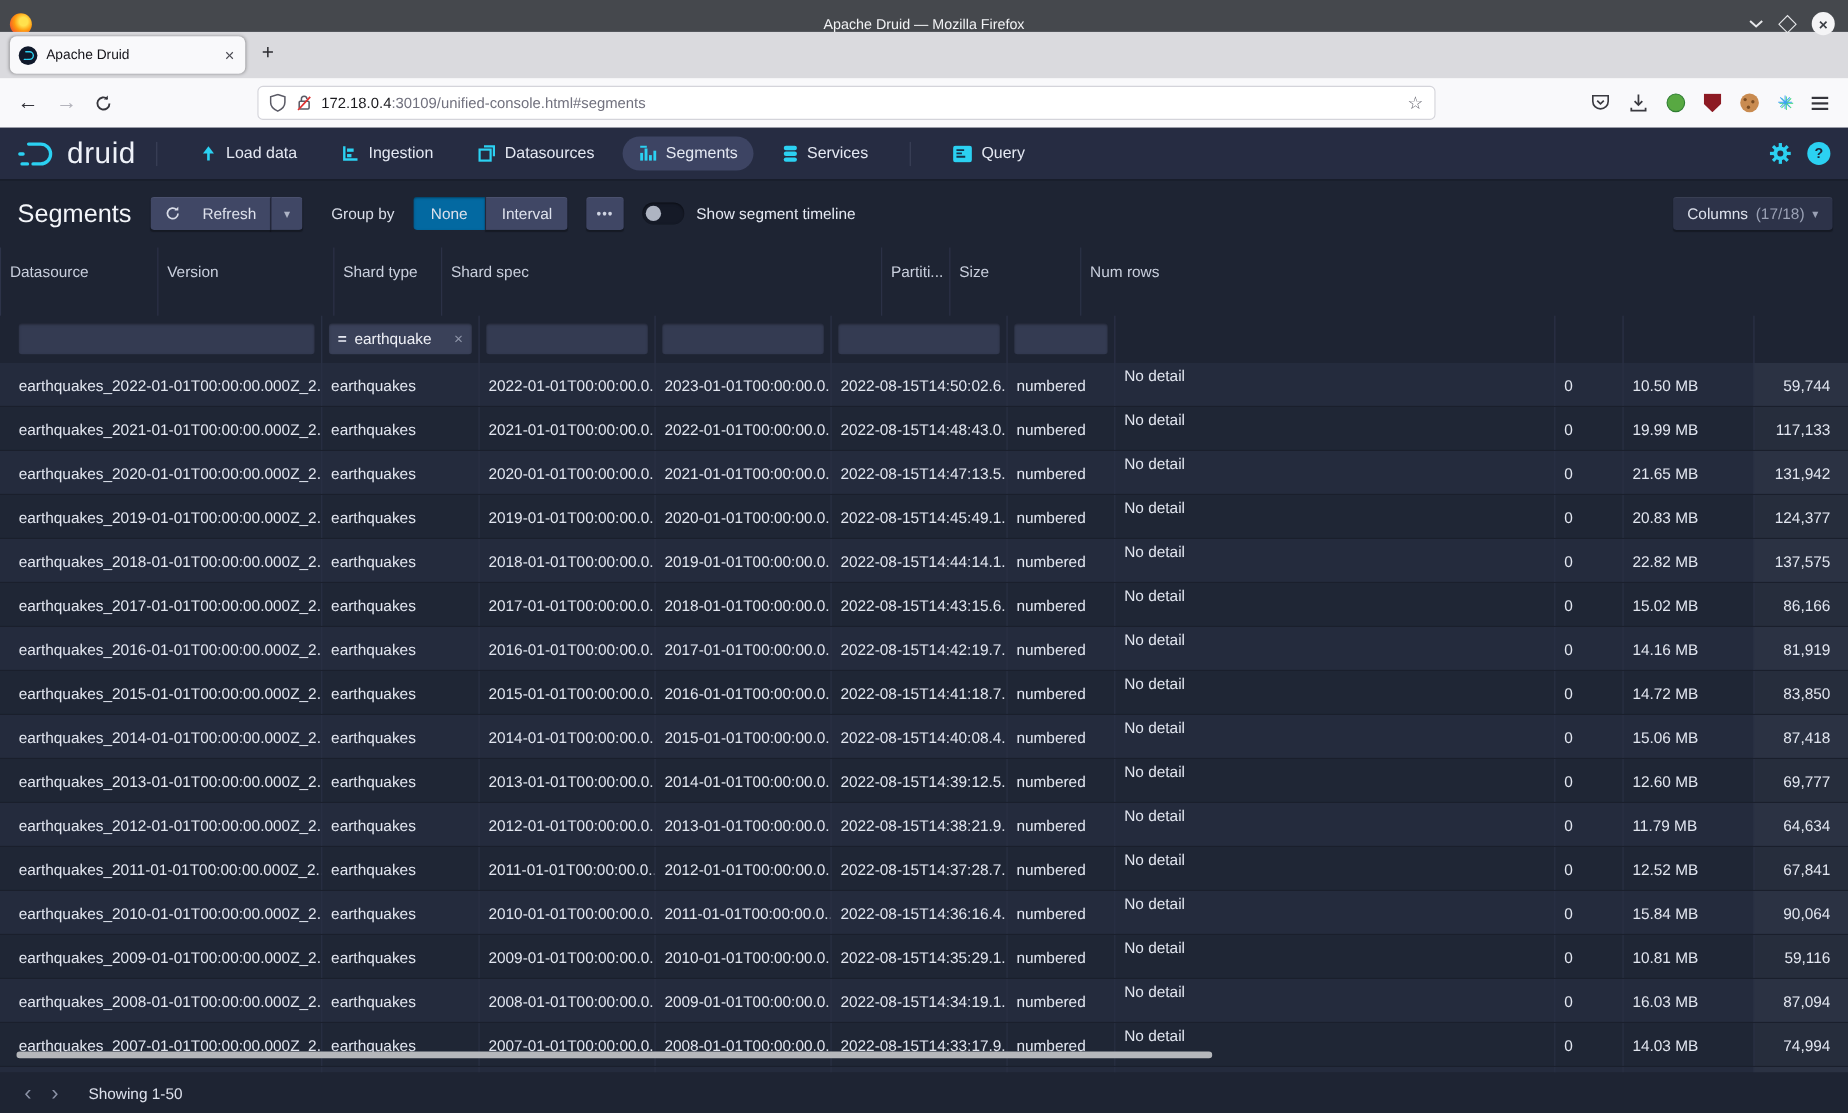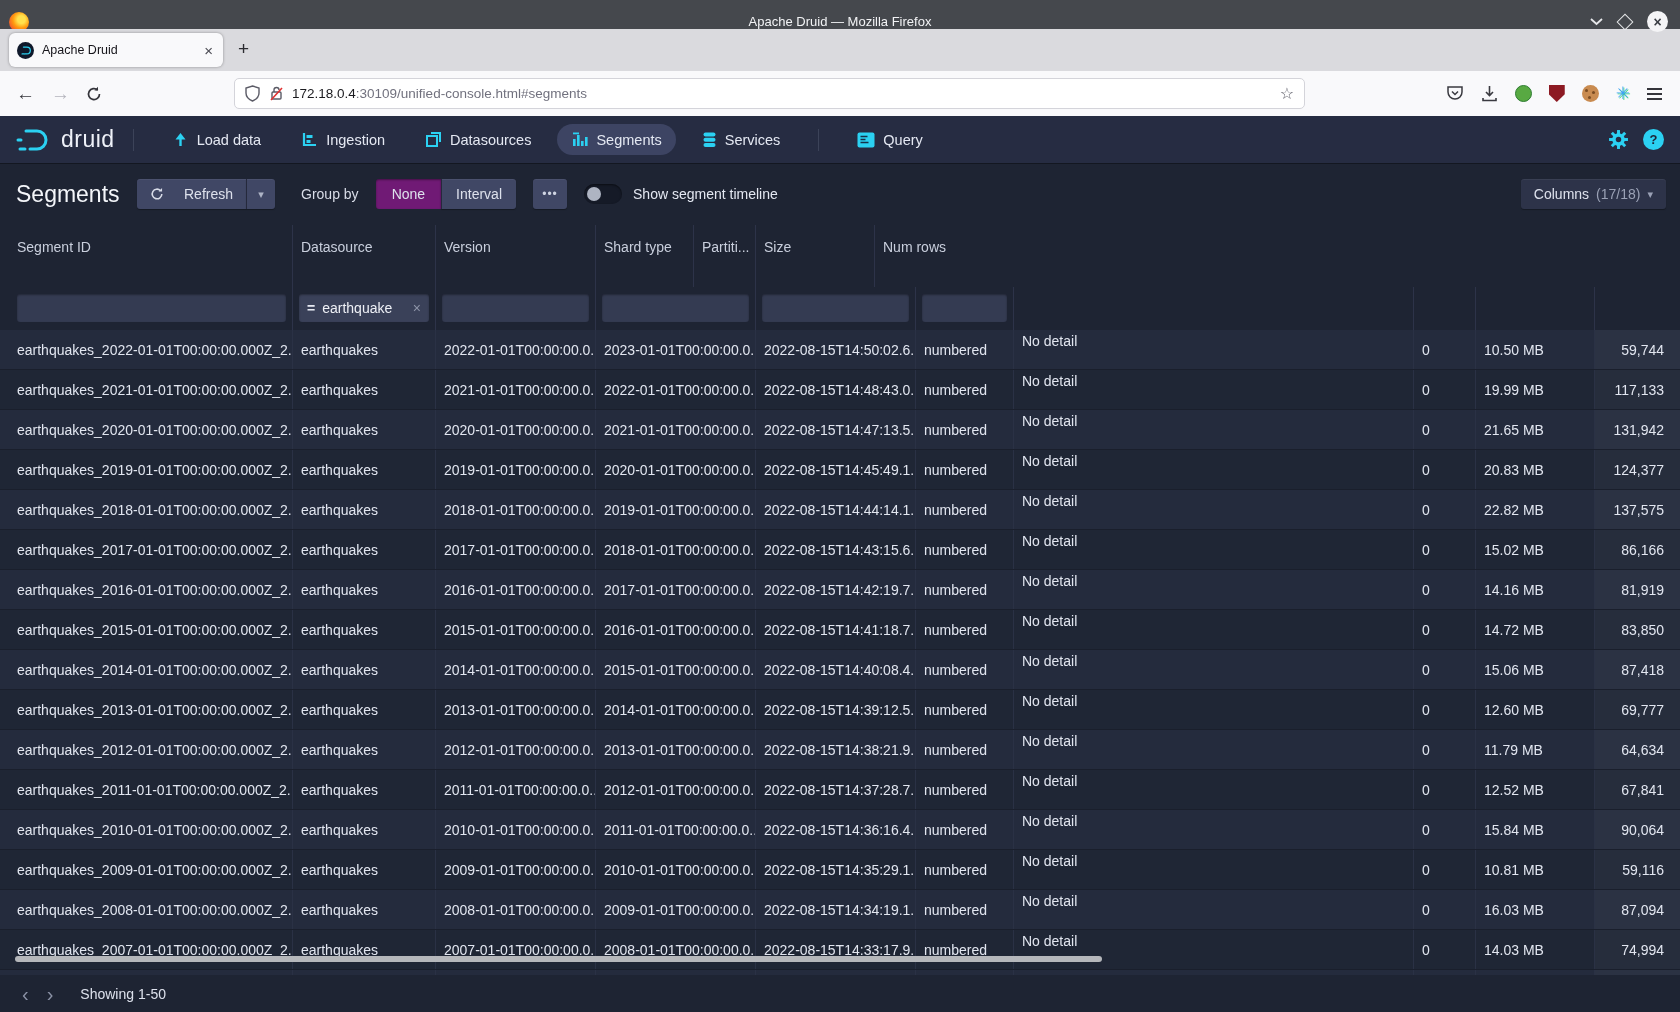--- a/index.html
+++ b/index.html
@@ -46,39 +46,39 @@
   #cookie-icon:before{content:"";position:absolute;left:3px;top:4px;width:3px;height:3px;border-radius:50%;background:#7b4c22;
                       box-shadow:7px 2px 0 #7b4c22,3px 7px 0 #7b4c22;}
   #asterisk-icon{color:#3fa2f7;font-size:17px;text-shadow:1px 1px 0 #37d67a;}
   #hamburger-icon{display:flex;flex-direction:column;gap:3px;}
   #hamburger-icon i{width:15px;height:2px;background:#35353b;}
 
   
   #druidbar{left:0;top:116px;width:1680px;height:47px;background:#262c42;display:flex;align-items:center;
             box-shadow:0 1px 0 rgba(0,0,0,.35);}
   #brand{display:flex;align-items:center;margin-left:16px;}
-  #brand-text{color:#eef1f8;font-size:23px;margin-left:7px;letter-spacing:.5px;}
+  #brand-text{color:#eef1f8;font-size:27px;margin-left:7px;letter-spacing:.5px;}
   .nav-sep{width:1px;height:22px;background:#3c4359;margin:0 18px;}
   .dnav{display:flex;align-items:center;gap:8px;color:#e4e8f2;font-size:14.5px;padding:7px 14px;border-radius:17px;margin:0 6px;}
   .dnav.active{background:#3d4463;}
   #druid-right{margin-left:auto;display:flex;align-items:center;gap:14px;padding-right:16px;}
   #help-icon{width:21px;height:21px;border-radius:50%;background:#2bd1f2;color:#1d2335;font-weight:bold;
              font-size:13px;display:flex;align-items:center;justify-content:center;}
 
   
   #viewhead{left:0;top:163px;width:1680px;height:62px;display:flex;align-items:center;}
   #page-title{color:#f4f6fa;font-size:23px;margin-left:16px;width:108px;}
   .btn{height:30px;background:#404765;border-radius:3px;color:#dde1ec;font-size:14px;display:flex;
        align-items:center;justify-content:center;box-shadow:inset 0 1px 0 rgba(255,255,255,.06),0 1px 1px rgba(0,0,0,.3);}
   #refresh-group{display:flex;margin-left:13px;}
   #refresh-btn{padding:0 13px;gap:20px;border-radius:3px 0 0 3px;}
   #refresh-caret{width:28px;border-left:1px solid rgba(10,12,20,.5);border-radius:0 3px 3px 0;color:#aeb4c6;font-size:11px;}
   #groupby-label{color:#d9dde8;font-size:14px;margin-left:26px;}
   #seg-group{display:flex;margin-left:17px;}
-  #btn-none{padding:0 16px;border-radius:3px 0 0 3px;background:#701a75;box-shadow:inset 0 1px 2px rgba(0,0,0,.4);}
+  #btn-none{padding:0 16px;border-radius:3px 0 0 3px;background:#0369a1;box-shadow:inset 0 1px 2px rgba(0,0,0,.4);}
   #btn-interval{padding:0 14px;border-radius:0 3px 3px 0;border-left:1px solid rgba(10,12,20,.5);}
   #more-btn{width:34px;margin-left:17px;letter-spacing:1px;font-size:12px;color:#cfd4e2;}
   #timeline-toggle{width:38px;height:20px;border-radius:10px;background:#151a27;margin-left:17px;position:relative;
                    box-shadow:inset 0 1px 2px rgba(0,0,0,.5);}
   #timeline-toggle i{position:absolute;left:3px;top:3px;width:14px;height:14px;border-radius:50%;background:#aeb4c2;}
   #timeline-label{color:#e4e8f2;font-size:14px;margin-left:11px;}
   #columns-btn{margin-left:auto;margin-right:14px;background:#2d3349;padding:0 13px;gap:7px;}
   #columns-btn .dim{color:#9aa1b5;}
   #columns-btn .caret{color:#9aa1b5;font-size:11px;}
 
@@ -286,24 +286,24 @@
       </div>
     <span id="timeline-label">Show segment timeline</span>
     <div class="btn" id="columns-btn">
       <span>Columns</span>
       <span class="dim">(17/18)</span>
       <span class="caret">▾</span>
     </div>
   </div>
 
   <div id="thead" class="abs">
-    <div class="cell th c1">Segment ID</div>
     <div class="cell th c2">Datasource</div>
     <div class="cell th c5">Version</div>
     <div class="cell th c6">Shard type</div>
+    <div class="cell th c7">Shard spec</div>
     <div class="cell th c8">Partiti...</div>
     <div class="cell th c9">Size</div>
     <div class="cell th c10">Num rows</div>
   </div>
 
   <div id="tfilter" class="abs">
     <div class="cell fcell c1">
         <div class="finput"></div>
       </div>
     <div class="cell fcell c2">

